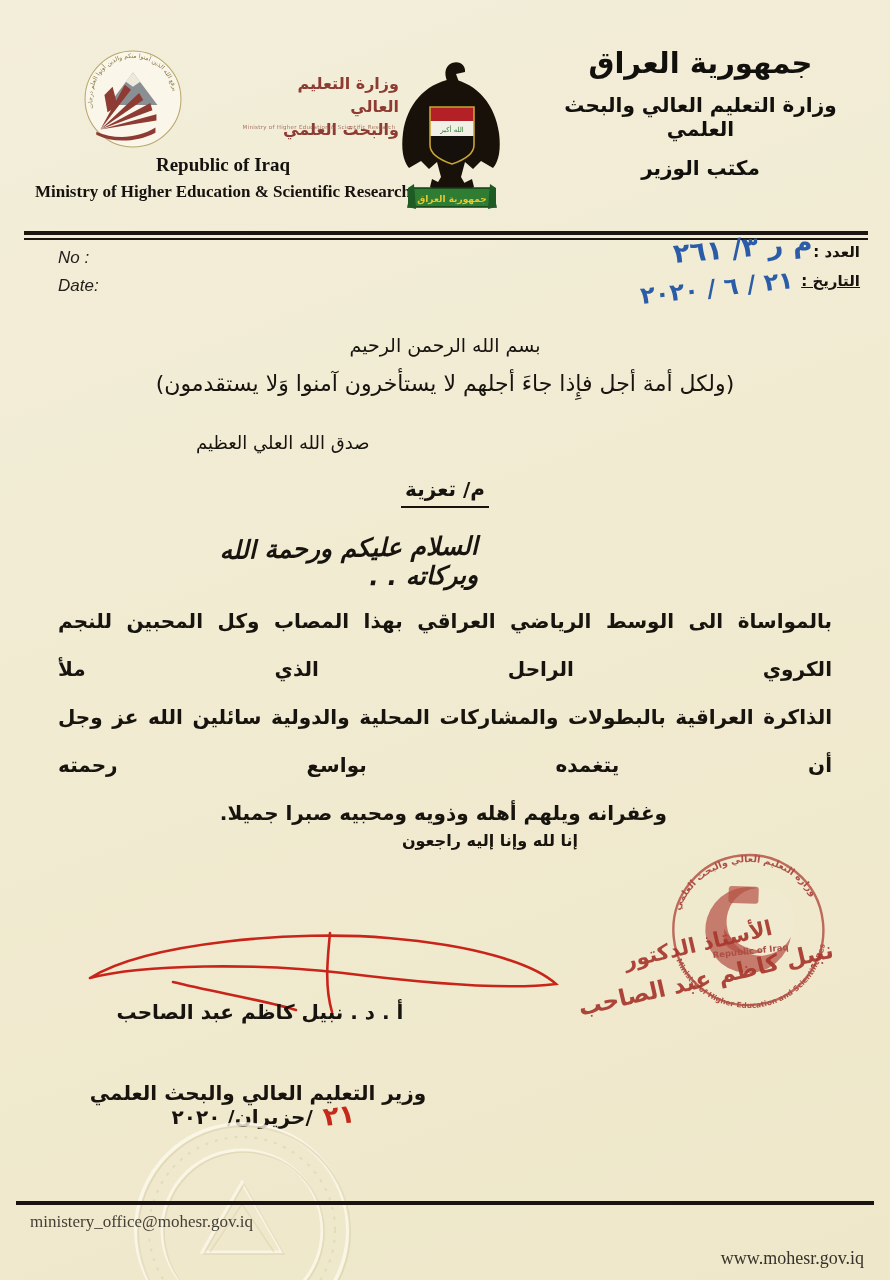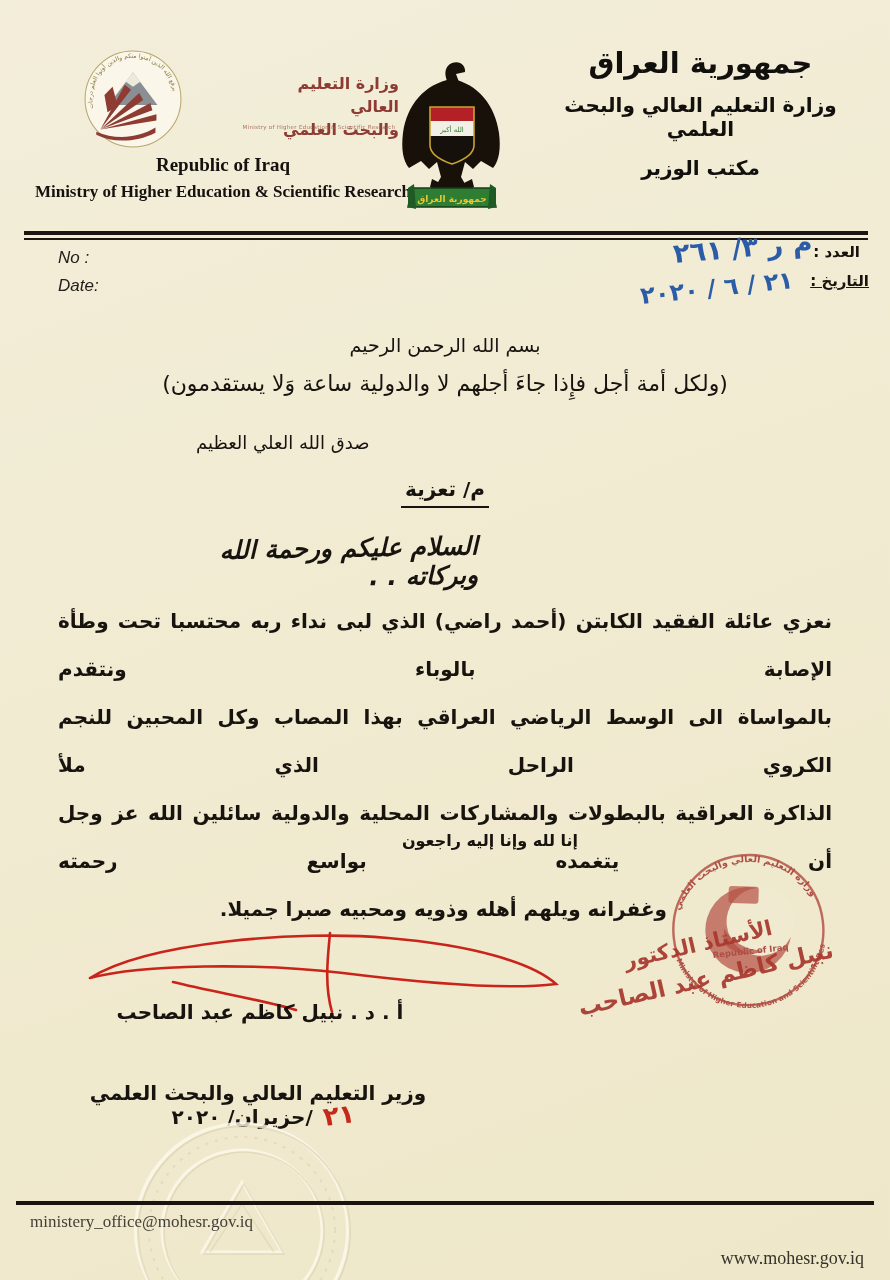--- a/index.html
+++ b/index.html
@@ -34,21 +34,21 @@
   .cal-3 { font-size:20px; letter-spacing:1px; }
 
   .head-rule { left:24px; right:22px; top:231px; height:9px;
              border-top:4px solid #1b1611; border-bottom:2px solid #1b1611; }
 
   
   .no-date { left:58px; top:244px; font-family:"Liberation Sans", sans-serif;
              font-style:italic; font-size:17px; color:#23201c; line-height:28px; }
   .ref-label { position:absolute; font-weight:bold; font-size:15px; color:#17130e; }
   .lbl-no   { right:30px; top:243px; }
-  .lbl-date { right:21px; top:272px;text-decoration:underline; }
+  .lbl-date { right:30px; top:272px;text-decoration:underline; }
   .hand { color:#2a5ca8; font-weight:bold; }
   .hand-no   { right:78px; top:232px; font-size:27px; transform:rotate(-5deg); letter-spacing:2px; }
   .hand-date { right:96px; top:274px; font-size:24px; transform:rotate(-6deg); letter-spacing:2px; }
 
   
   .basmala { left:0; right:0; top:334px; text-align:center; font-size:19px; }
   .verse   { left:0; right:0; top:371px; text-align:center; font-size:22px; }
   .sadaqa  { left:196px; top:432px; font-size:18px; }
   .subject-wrap { left:0; right:0; top:477px; text-align:center; }
   .subject { display:inline-block; font-size:20px; font-weight:bold;
@@ -166,31 +166,30 @@
   <div class="abs no-date">
     <div>No :</div>
     <div>Date:</div>
   </div>
   <div class="abs ref-label lbl-no ar">العدد :</div>
   <div class="abs ref-label lbl-date ar">التاريخ :</div>
   <div class="abs hand hand-no ar">م ر ٣/ ٢٦١</div>
   <div class="abs hand hand-date ar">٢١ / ٦ / ٢٠٢٠</div>
 
   <div class="abs basmala ar">بسم الله الرحمن الرحيم</div>
-  <div class="abs verse ar">(ولكل أمة أجل فإِذا جاءَ أجلهم لا والدولية ساعة وَلا يستقدمون)</div>
+  <div class="abs verse ar">(ولكل أمة أجل فإِذا جاءَ أجلهم لا يستأخرون آمنوا وَلا يستقدمون)</div>
   <div class="abs sadaqa ar">صدق الله العلي العظيم</div>
 
   <div class="abs subject-wrap">
     <span class="subject ar">م/ تعزية</span>
   </div>
 
   <div class="abs greeting ar">السلام عليكم ورحمة الله وبركاته . .</div>
 
   <div class="abs body-par ar">
-    <div class="par-line">نعزي عائلة الفقيد الكابتن (أحمد راضي) الذي لبى نداء ربه محتسبا تحت وطأة الإصابة بالوباء ونتقدم</div>
     <div class="par-line">بالمواساة الى الوسط الرياضي العراقي بهذا المصاب وكل المحبين للنجم الكروي الراحل الذي ملأ</div>
     <div class="par-line">الذاكرة العراقية بالبطولات والمشاركات المحلية والدولية سائلين الله عز وجل أن يتغمده بواسع رحمته</div>
     <div class="par-last">وغفرانه ويلهم أهله وذويه ومحبيه صبرا جميلا.</div>
   </div>
 
   <div class="abs istirjaa ar">إنا لله وإنا إليه راجعون</div>
 
   <svg class="abs sig-svg" viewBox="0 0 495 90">
     <g fill="none" stroke="#c9241a" stroke-width="2.6" stroke-linecap="round">
       <path d="M12,50 C70,14 220,2 310,10 C395,17 455,35 478,56 C430,62 345,55 265,45 C180,35 65,36 12,50"></path>

